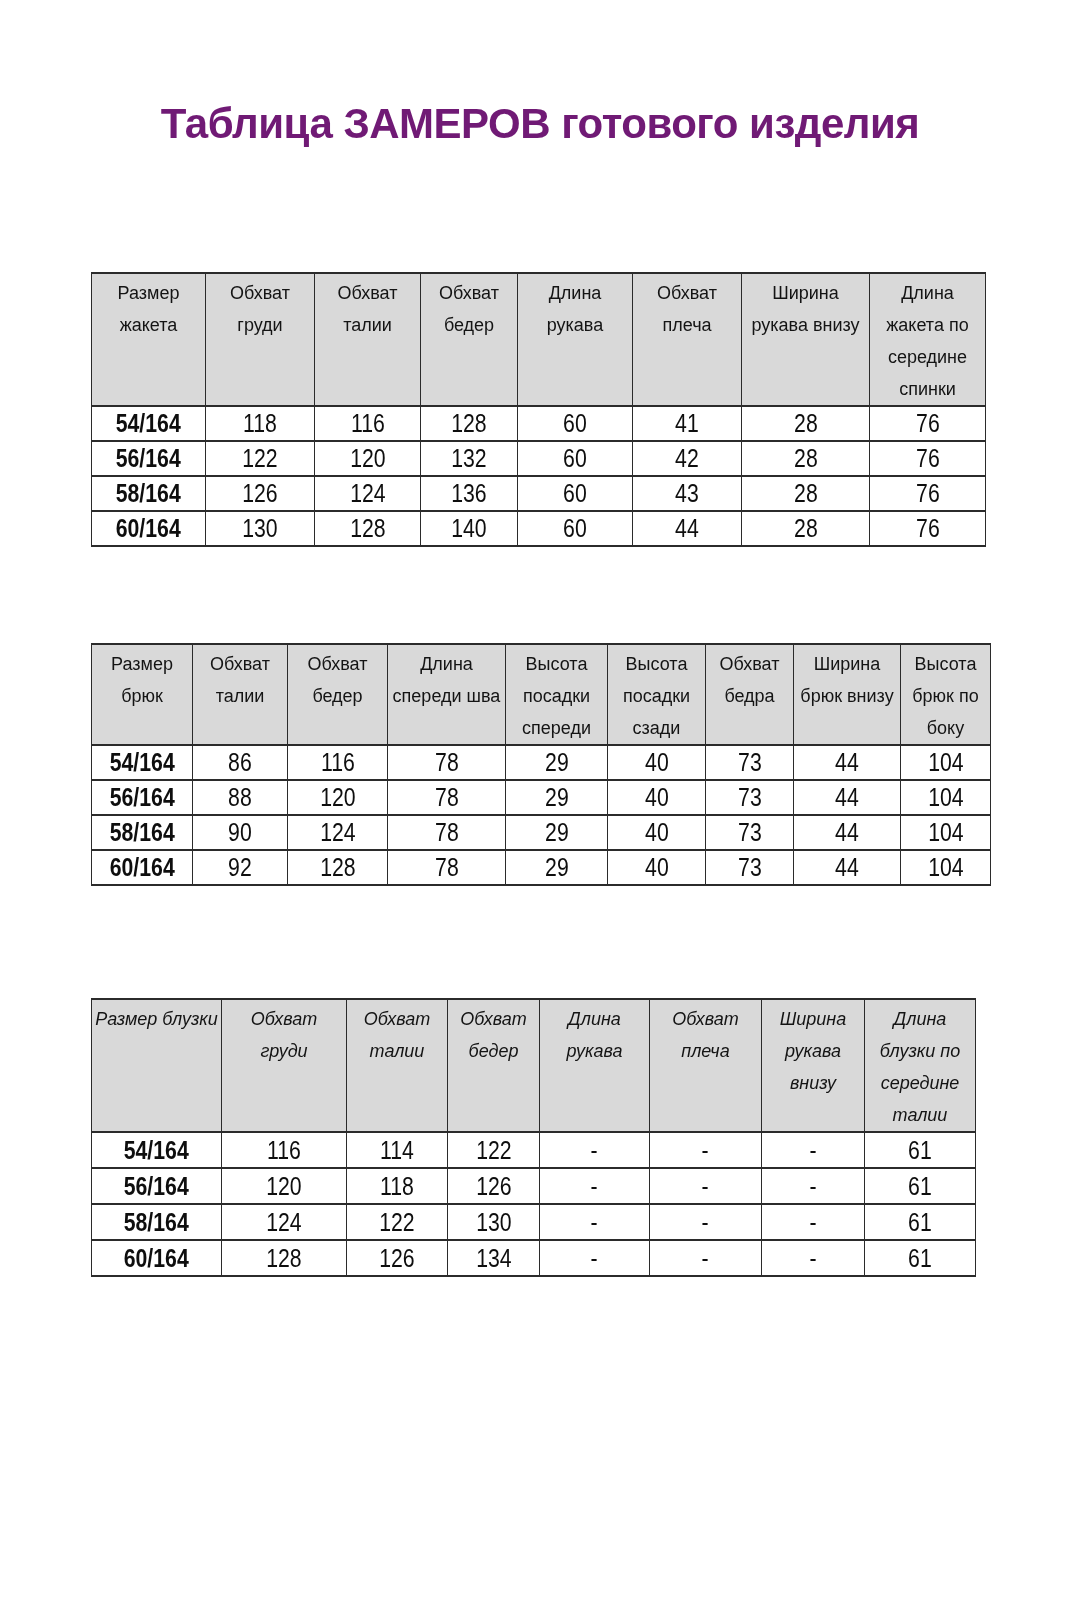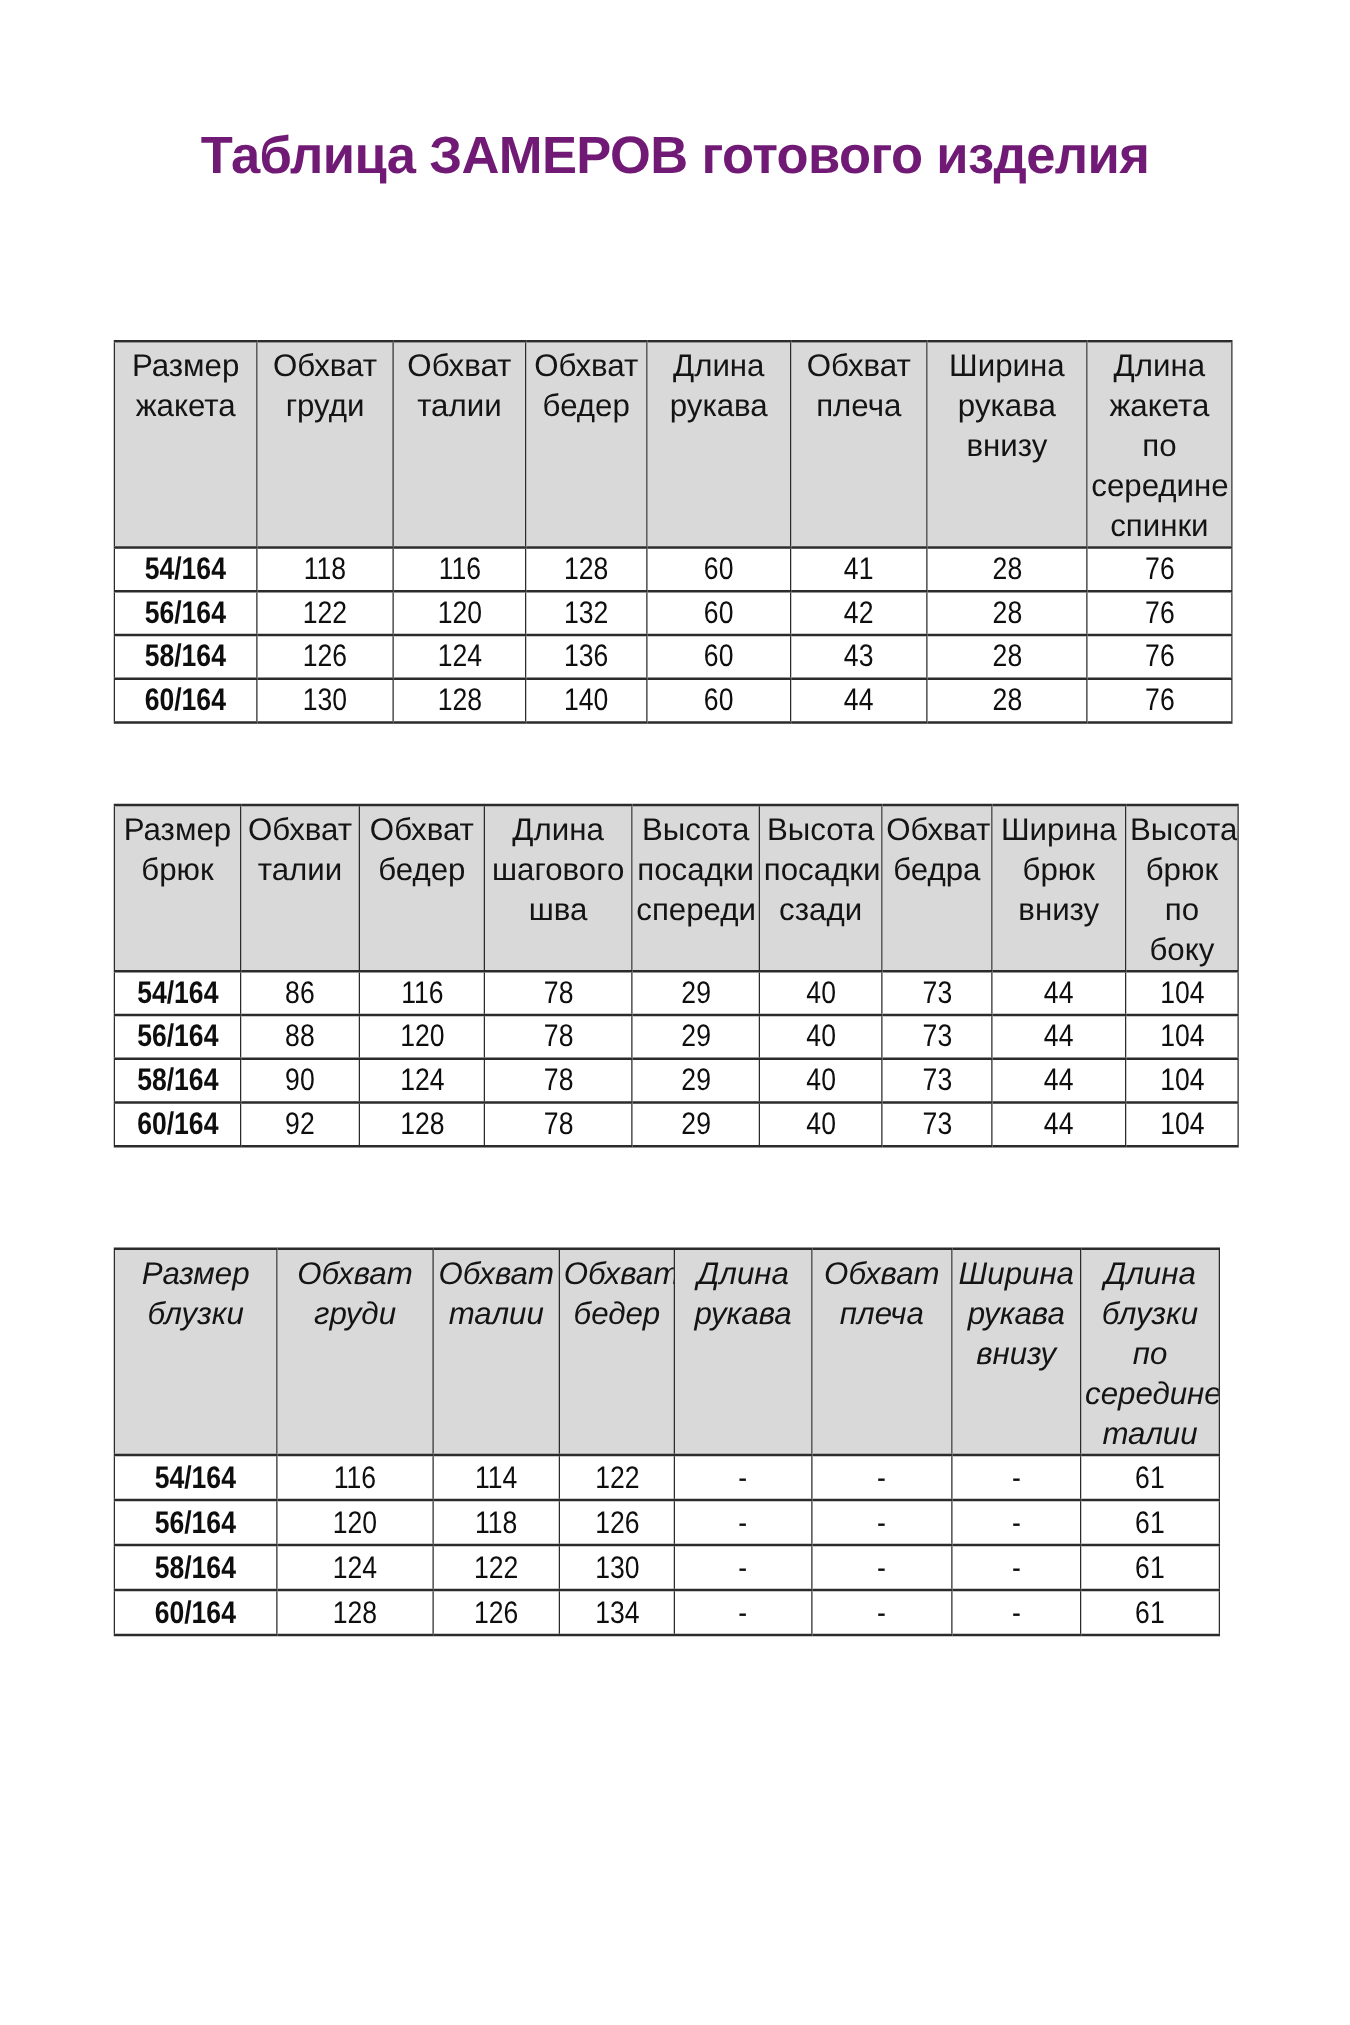--- a/index.html
+++ b/index.html
@@ -30,21 +30,21 @@
     table-layout: fixed;
   }
   table.mtable th, table.mtable td {
     border: solid #2b2b2b;
     border-width: 2px 1px;
     overflow: hidden;
   }
   table.mtable th {
     background: #d9d9d9;
     font-weight: normal;
-    font-size: 25px;
+    font-size: 18px;
     line-height: 32px;
     text-align: center;
     vertical-align: top;
     padding: 3px 3px 0 3px;
     color: #141414;
     margin-left: 16px;
   }
   table.mtable td {
     background: #ffffff;
     height: 35px;
@@ -153,21 +153,21 @@
         <col style="width:98px">
       <col style="width:88px">
         <col style="width:107px">
         <col style="width:90px">
     </colgroup>
     <thead>
         <tr>
           <th>Размер брюк</th>
           <th>Обхват талии</th>
           <th>Обхват бедер</th>
-          <th>Длина шагового шва</th>
+          <th>Длина спереди шва</th>
           <th>Высота посадки спереди</th>
           <th>Высота посадки сзади</th>
           <th>Обхват бедра</th>
           <th>Ширина брюк внизу</th>
           <th>Высота брюк по боку</th>
         </tr>
       </thead>
     <tbody>
         <tr>
           <td class="size"><span class="num">54/164</span></td>

